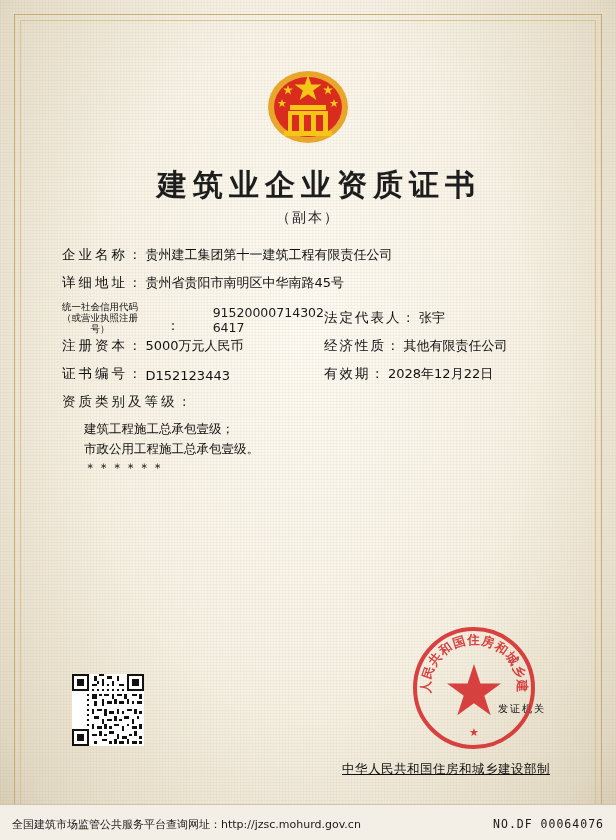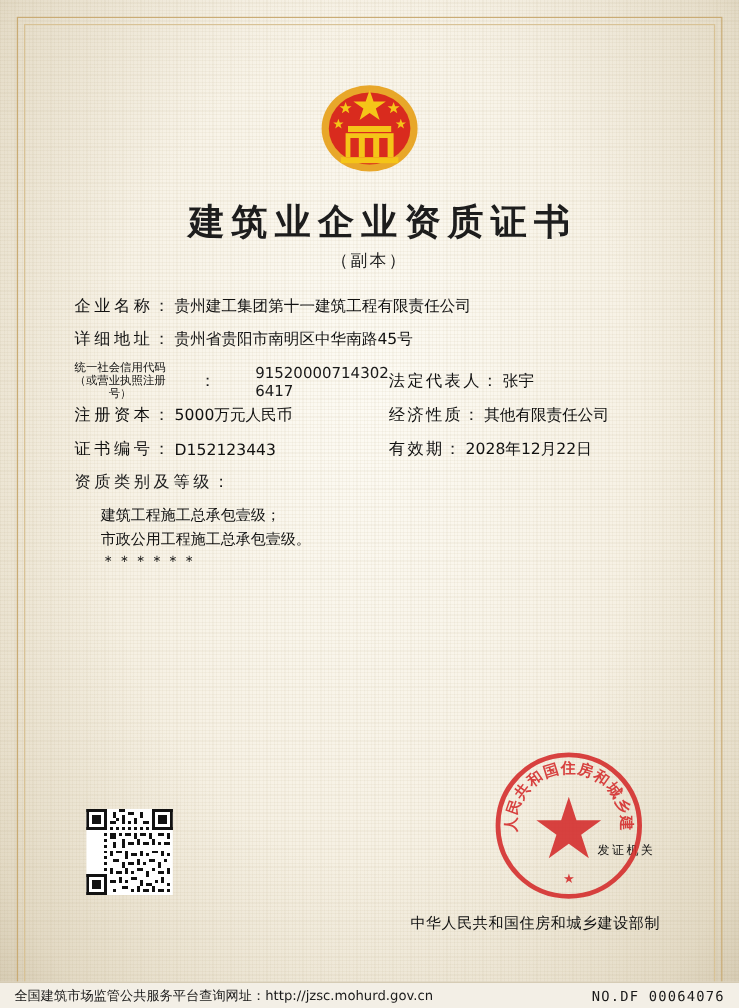--- a/index.html
+++ b/index.html
@@ -205,33 +205,33 @@
   }
   .date-line span { margin: 0 3px; }
   .org-line {
     position: absolute;
     right: 66px;
     bottom: 62px;
     font-family: "DejaVu Sans", sans-serif;
     font-size: 12.5px;
     letter-spacing: 0.5px;
     color: #111;
+    text-decoration: underline;
   }
 
   
   .footer {
     position: absolute;
     left: 0; right: 0; bottom: 0;
-    height: 22px;
+    height: 36px;
     background: #f3efe6;
     border-top: 1px solid #cfc4aa;
     display: flex;
-    align-items: center;
     justify-content: space-between;
-    padding: 0 12px;
+    padding: 12px 12px;
     box-sizing: border-box;
     font-family: "DejaVu Sans", sans-serif;
     font-size: 11px;
     color: #1a1a1a;
   }
   .footer-right {
     font-family: "DejaVu Sans Mono", monospace;
     font-size: 11.5px;
     letter-spacing: 1px;
   }
@@ -278,21 +278,21 @@
       <span class="val val-u">贵州建工集团第十一建筑工程有限责任公司</span>
     </div>
 
     <div class="row">
       <span class="lbl">详细地址</span>
       <span class="colon">：</span>
       <span class="val val-u">贵州省贵阳市南明区中华南路45号</span>
     </div>
 
     <div class="usci-row">
-      <div class="half-left" style="align-items:center;gap:28px;">
+      <div class="half-left" style="gap:28px;">
         <div class="usci-label">
           <div>统一社会信用代码</div>
           <div>（或营业执照注册号）</div>
         </div>
         <span class="colon">：</span>
         <span class="usci-value">91520000714302 6417</span>
       </div>
       <div class="half-right" style="align-items:center;">
         <span class="lbl-2">法定代表人</span>
         <span class="colon">：</span>

